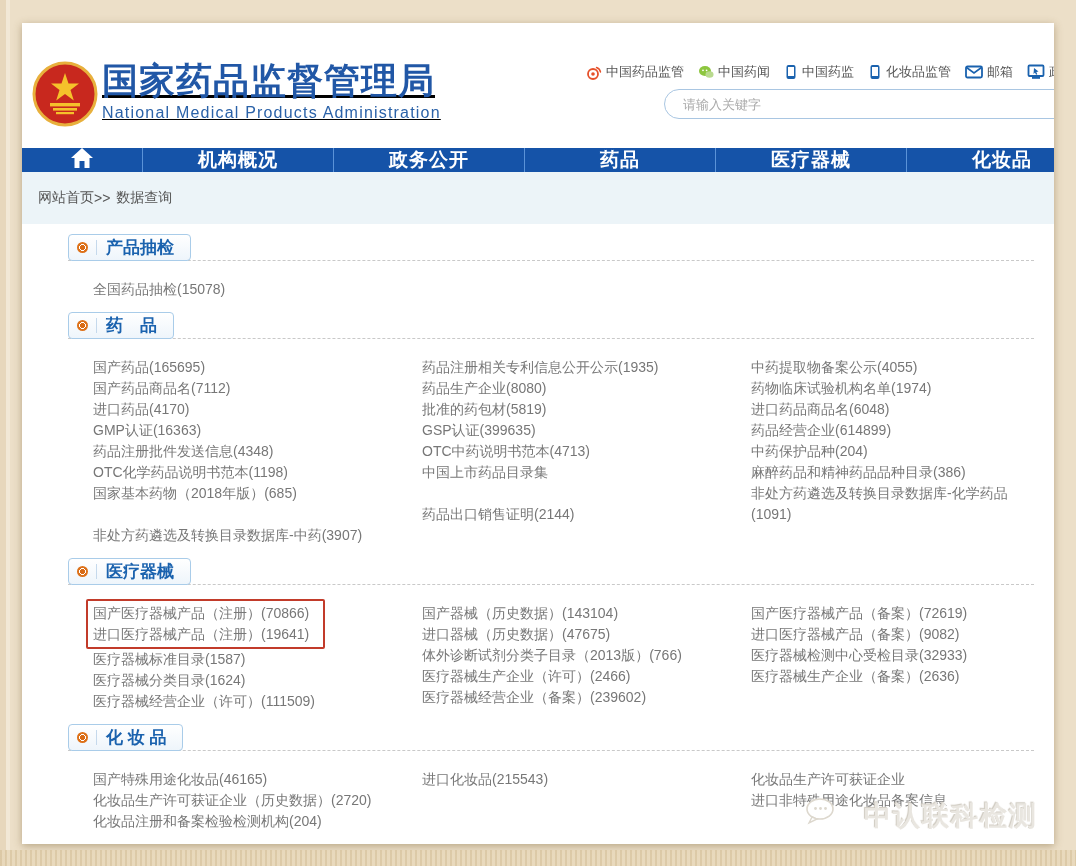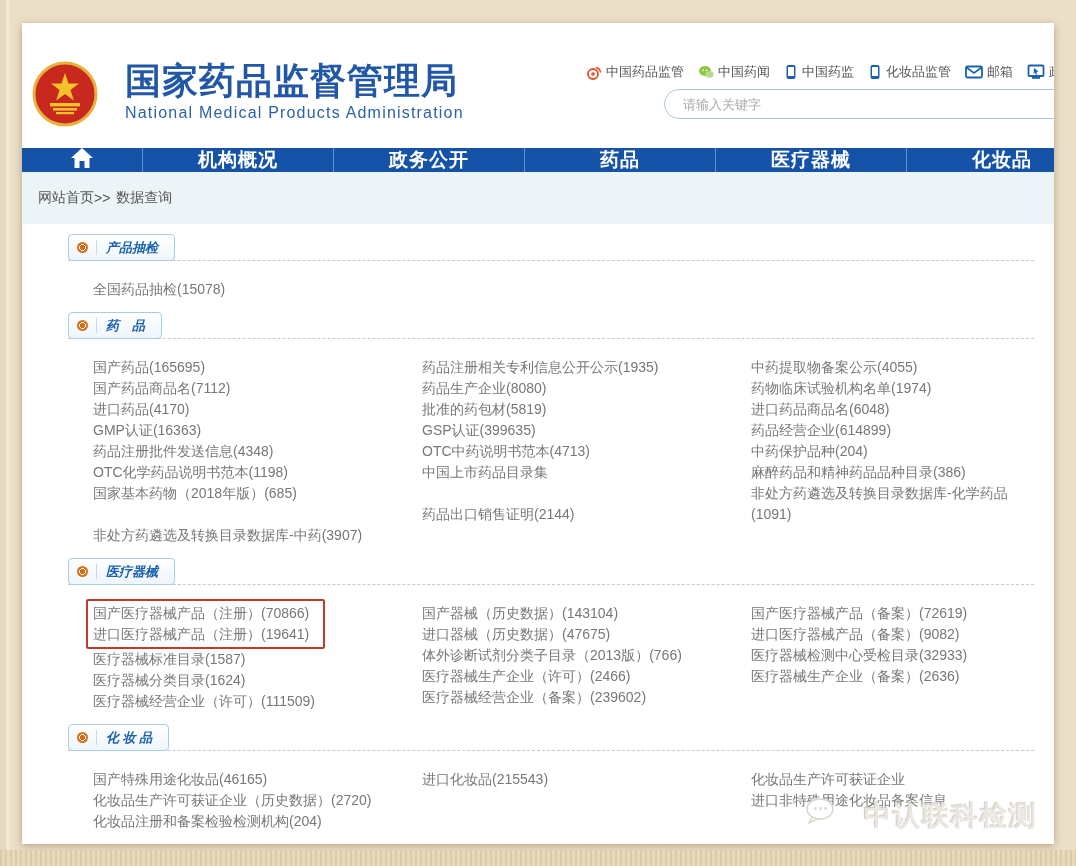--- a/index.html
+++ b/index.html
@@ -19,21 +19,21 @@
     opacity:.8;
   }
   .page {
     width:1032px; height:821px; background:#ffffff; position:relative;
     overflow:hidden; box-shadow:0 2px 8px rgba(120,95,50,.45);
   }
 
   
   .hdr { position:relative; height:125px; background:#fff; }
   .logo { position:absolute; left:10px; top:38px; display:flex; align-items:flex-start; cursor:pointer; }
-  .logo-text { margin-left:27px; }
+  .logo-text { margin-left:4px;text-decoration:underline; }
   .site-title { font-size:36px; font-weight:bold; color:#2157a6; letter-spacing:1px; line-height:40px; }
   .site-sub { font-size:16px; color:#2b62a8; letter-spacing:1.2px; margin-top:3px; }
 
   .quick-links {
     position:absolute; top:40px; right:-8px; display:flex; align-items:flex-end;
     gap:14px; white-space:nowrap; font-size:13px; color:#555;
   }
   .qlink { display:flex; align-items:center; gap:4px; cursor:pointer; }
   .qlink svg { display:block; }
 
@@ -69,21 +69,21 @@
     display:inline-flex; align-items:center; height:27px; padding:0 16px 0 8px;
     border:1px solid #a9cce9; border-radius:4px;
     background:linear-gradient(#ffffff,#eef5fb);
     position:relative; top:0; cursor:pointer;
   }
   .bullet {
     width:11px; height:11px; border-radius:50%;
     background:radial-gradient(circle at 50% 50%, #d96b15 0 2.6px, #ffffff 2.6px 3.6px, #dd7119 3.6px 5.5px);
   }
   .tab-sep { width:1px; height:15px; background:#c5d9ec; margin:0 9px 0 8px; }
-  .tab-title { font-size:13px; font-weight:bold; color:#1a62ae; white-space:pre;font-style:italic; }
+  .tab-title { font-size:17px; font-weight:bold; color:#1a62ae; white-space:pre; }
 
   .cols { display:grid; grid-template-columns:329px 329px 308px; padding-left:25px; margin-top:18px; }
   .col { padding-right:28px; }
   .row {
     font-size:14px; color:#777; line-height:21px; min-height:21px;
     cursor:pointer; white-space:normal;
   }
   .row-spacer { height:21px; }
 
   .hl-box {

